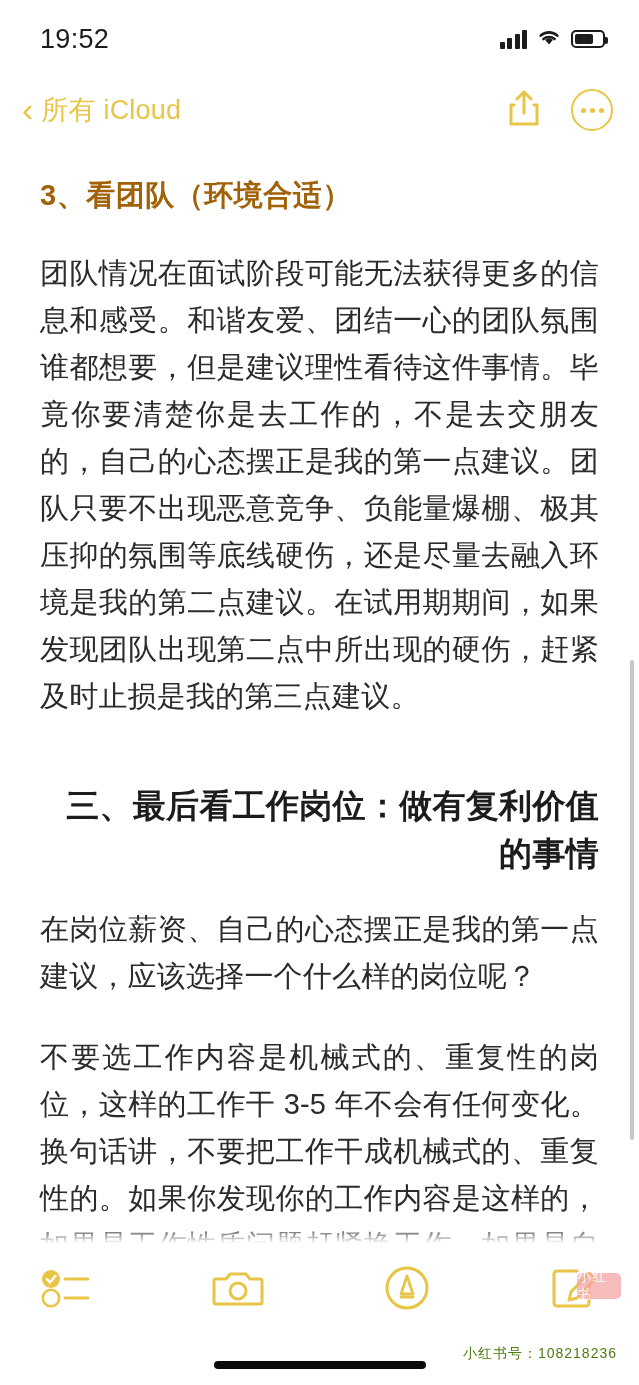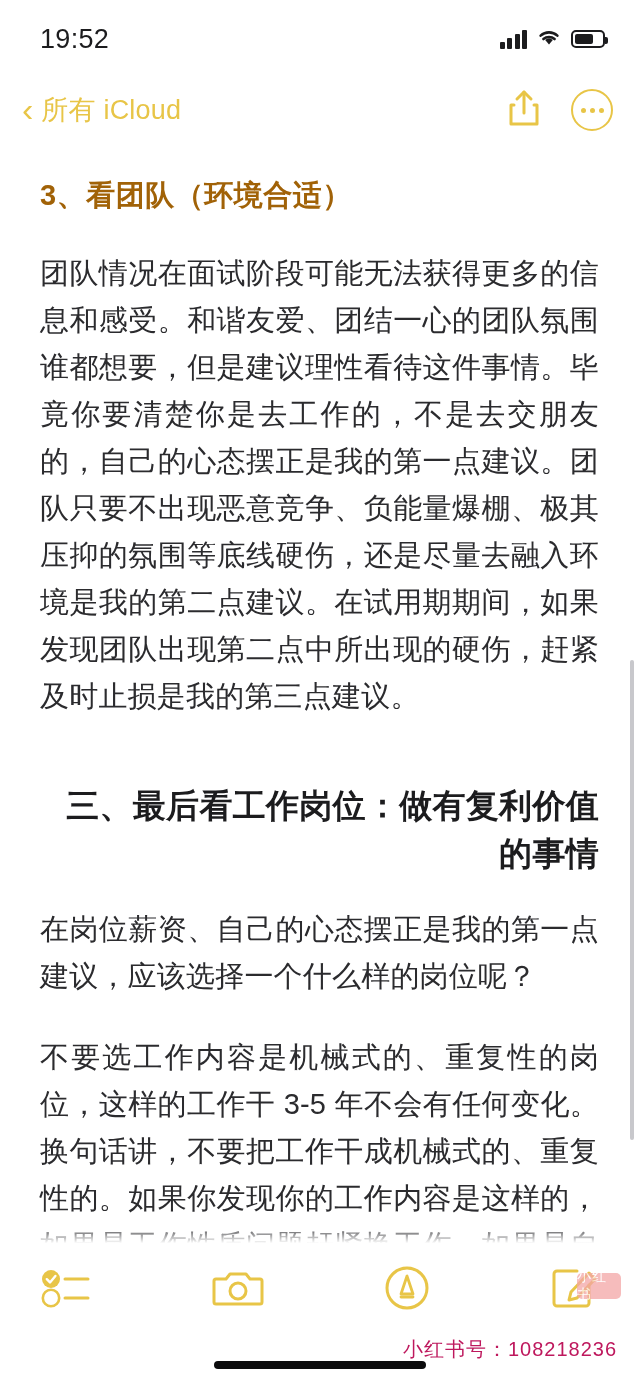--- a/index.html
+++ b/index.html
@@ -182,22 +182,22 @@
     height: 8px;
     border-radius: 4px;
     background: #0b0b0c;
   }
 
   
   .wm-main {
     position: absolute;
     right: 22px;
     bottom: 22px;
-    font-size: 20px;
-    color: #be185d;
+    font-size: 14px;
+    color: #4d7c0f;
     letter-spacing: 1px;
   }
   .wm-badge {
     position: absolute;
     right: 18px;
     bottom: 86px;
     width: 44px; height: 26px;
     background: #f3a6a6;
     border-radius: 5px;
     color: #fff;

